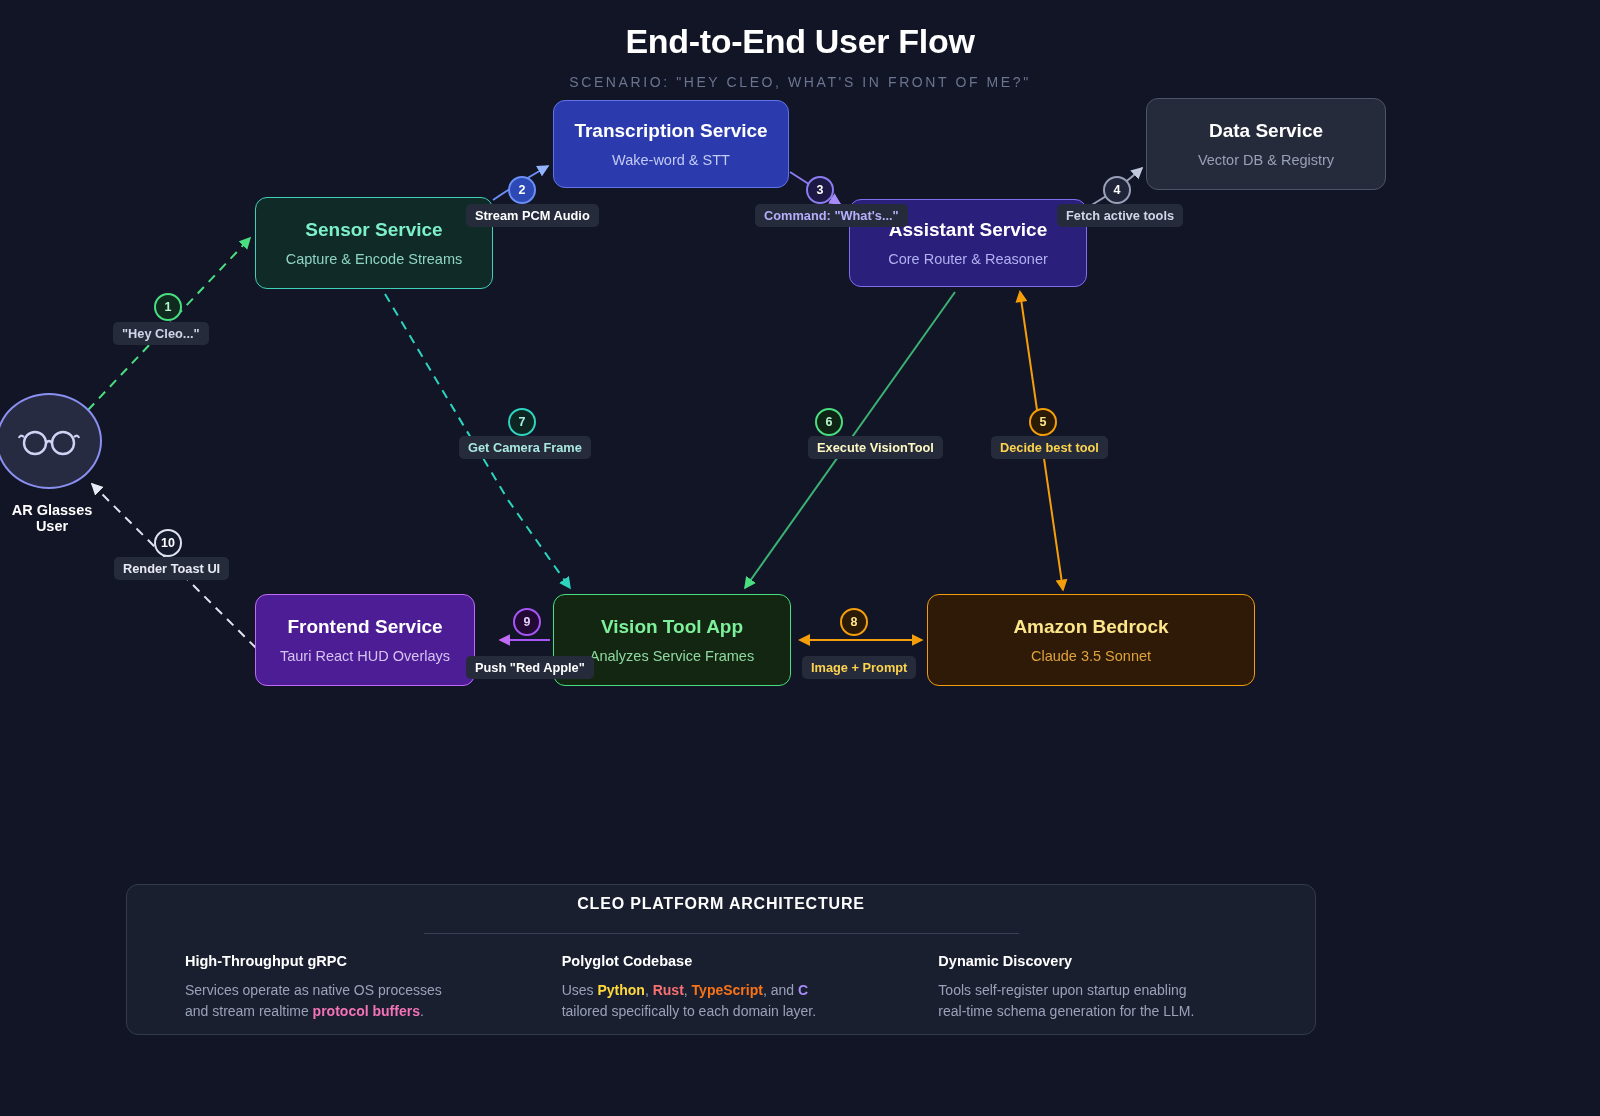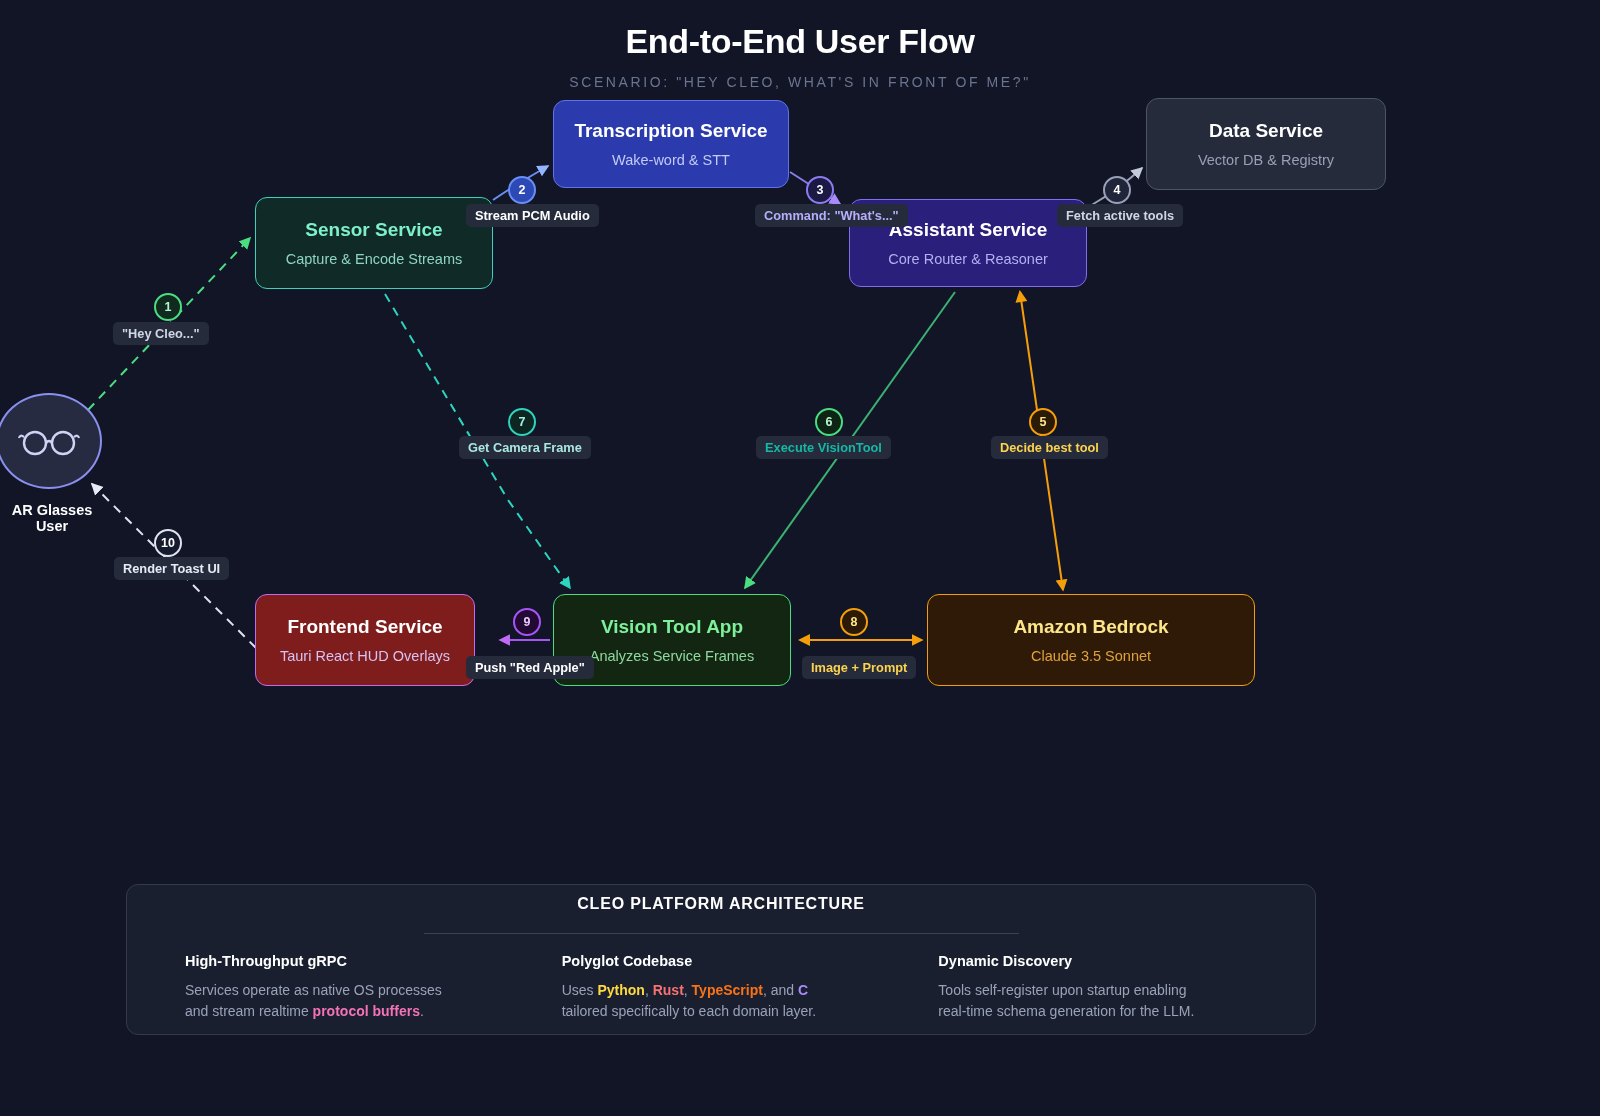--- a/index.html
+++ b/index.html
@@ -54,21 +54,21 @@
       background: #0f2a27; border-color: #3fd0ba; }
   .n-sensor .n-title { color: #7defc9; }
   .n-sensor .n-sub   { color: #8fd4c4; }
 
   .n-assistant { left: 849px; top: 199px; width: 238px; height: 88px;
       background: #2a1f7a; border-color: #7d6ff0; }
   .n-assistant .n-title { color: #ffffff; }
   .n-assistant .n-sub   { color: #b2b0f2; }
 
   .n-frontend { left: 255px; top: 594px; width: 220px; height: 92px;
-      background: #7f1d1d; border-color: #c06bf5; }
+      background: #4c1d95; border-color: #c06bf5; }
   .n-frontend .n-title { color: #ffffff; }
   .n-frontend .n-sub   { color: #d6c3f2; }
 
   .n-vision { left: 553px; top: 594px; width: 238px; height: 92px;
       background: #122612; border-color: #4ade80; }
   .n-vision .n-title { color: #7ef09b; }
   .n-vision .n-sub   { color: #8fd99f; }
 
   .n-bedrock { left: 927px; top: 594px; width: 328px; height: 92px;
       background: #2e1a06; border-color: #f59e0b; }
@@ -250,21 +250,21 @@
   <div class="badge" style="left:508px; top:408px; background:#0e2622; border:2px solid #2dd4bf; color:#a9efe4;">7</div>
   <div class="badge" style="left:840px; top:608px; background:#2b1a06; border:2px solid #f59e0b; color:#fde68a;">8</div>
   <div class="badge" style="left:513px; top:608px; background:#220a35; border:2px solid #a855f7; color:#e4ccfa;">9</div>
   <div class="badge" style="left:154px; top:529px; background:#151a2c; border:2px solid #dfe3ef; color:#ffffff;">10</div>
 
   <div class="elabel" style="left:113px; top:322px; color:#cfd6e8;">"Hey Cleo..."</div>
   <div class="elabel" style="left:466px; top:204px; color:#ffffff;">Stream PCM Audio</div>
   <div class="elabel" style="left:755px; top:204px; color:#b7aefb;">Command: "What's..."</div>
   <div class="elabel" style="left:1057px; top:204px; color:#cfd6e8;">Fetch active tools</div>
   <div class="elabel" style="left:991px; top:436px; color:#fcd34d;">Decide best tool</div>
-  <div class="elabel" style="left:756px; top:436px; color:#14b8a6;">Execute VisionTool</div>
+  <div class="elabel" style="left:808px; top:436px; color:#fef9c3;">Execute VisionTool</div>
   <div class="elabel" style="left:459px; top:436px; color:#a9e8e0;">Get Camera Frame</div>
   <div class="elabel" style="left:802px; top:656px; color:#fcd34d;">Image + Prompt</div>
   <div class="elabel" style="left:466px; top:656px; color:#ffffff;">Push "Red Apple"</div>
   <div class="elabel" style="left:114px; top:557px; color:#e8ebf5;">Render Toast UI</div>
 
   <div class="panel">
     <div class="panel-title">CLEO PLATFORM ARCHITECTURE</div>
     <div class="panel-rule"></div>
     <div class="panel-cols">
 

